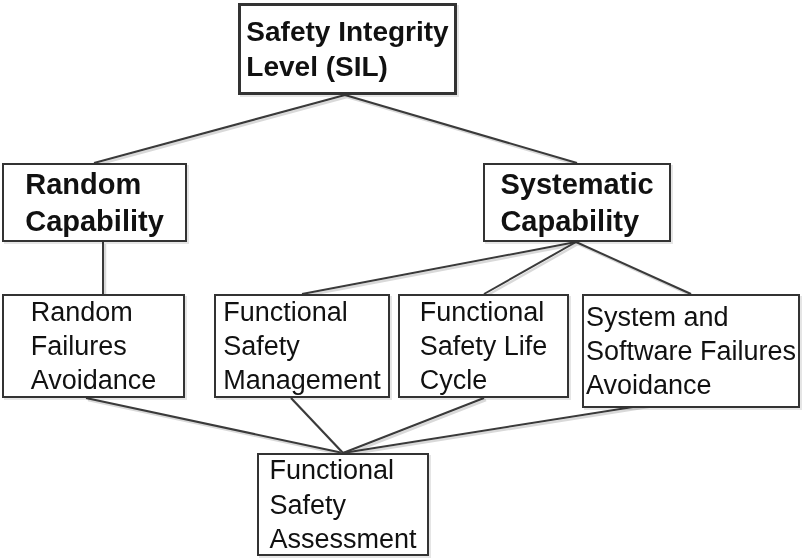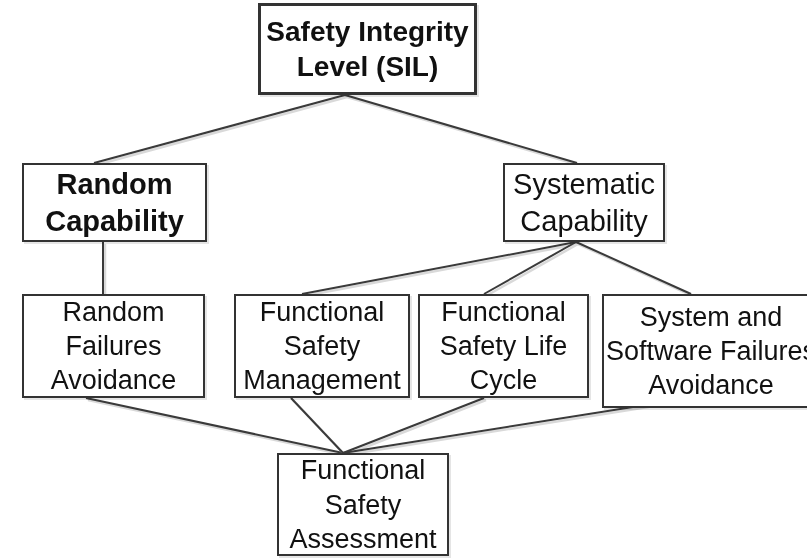--- a/index.html
+++ b/index.html
@@ -31,30 +31,29 @@
   .edge-main{stroke:var(--line);stroke-width:2;}
   .node{
     position:absolute;
     box-sizing:border-box;
     background:var(--node-fill);
     border:2px solid var(--border);
     color:var(--text);
     display:flex;
     align-items:center;
     justify-content:center;
-    text-align:center;
+    text-align:left;
     white-space:pre-line;
     font-size:27px;
     line-height:1.26;
     box-shadow:2px 2px 0 rgba(0,0,0,0.10);
-    margin-left:20px;
   }
   .n-sil {left:238px;top:3px;  width:219px;height:92px; border-width:3px;font-weight:bold;font-size:28px;}
   .n-rc  {left:2px;  top:163px;width:185px;height:79px; font-weight:bold;font-size:29px;}
-  .n-sc  {left:483px;top:163px;width:162px;height:79px; font-weight:normal;font-size:29px;}
+  .n-sc  {left:483px;top:163px;width:188px;height:79px; font-weight:bold;font-size:29px;}
   .n-rfa {left:2px;  top:294px;width:183px;height:104px;}
   .n-fsm {left:214px;top:294px;width:176px;height:104px;}
   .n-fsl {left:398px;top:294px;width:171px;height:104px;}
   .n-ssfa{left:582px;top:294px;width:218px;height:114px;}
   .n-fsa {left:257px;top:453px;width:172px;height:103px;}
 </style>
 </head>
 <body>
 
 <div class="canvas">

